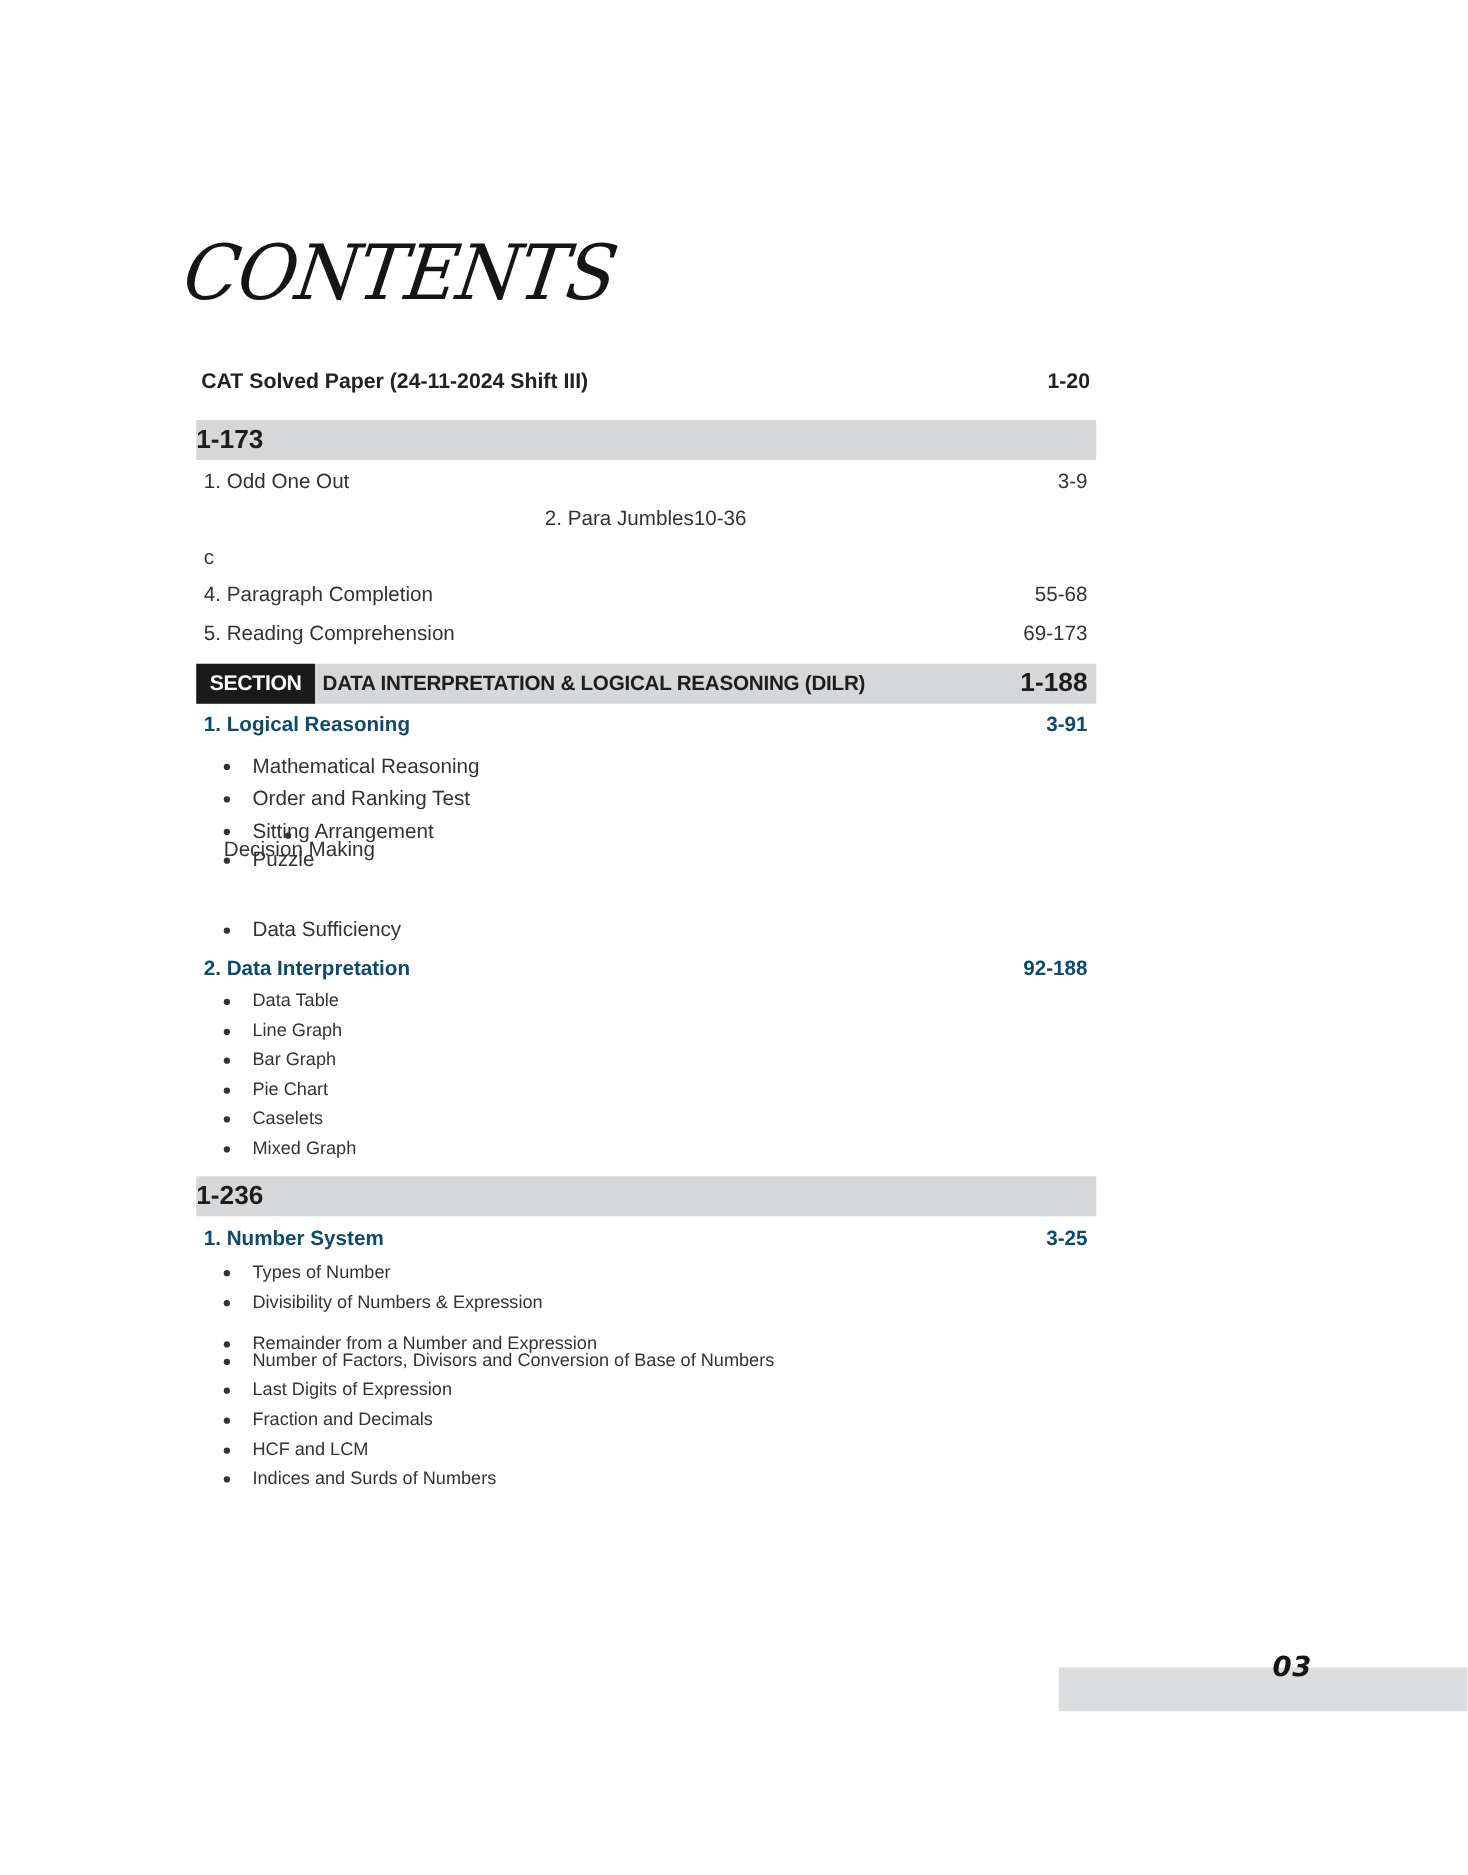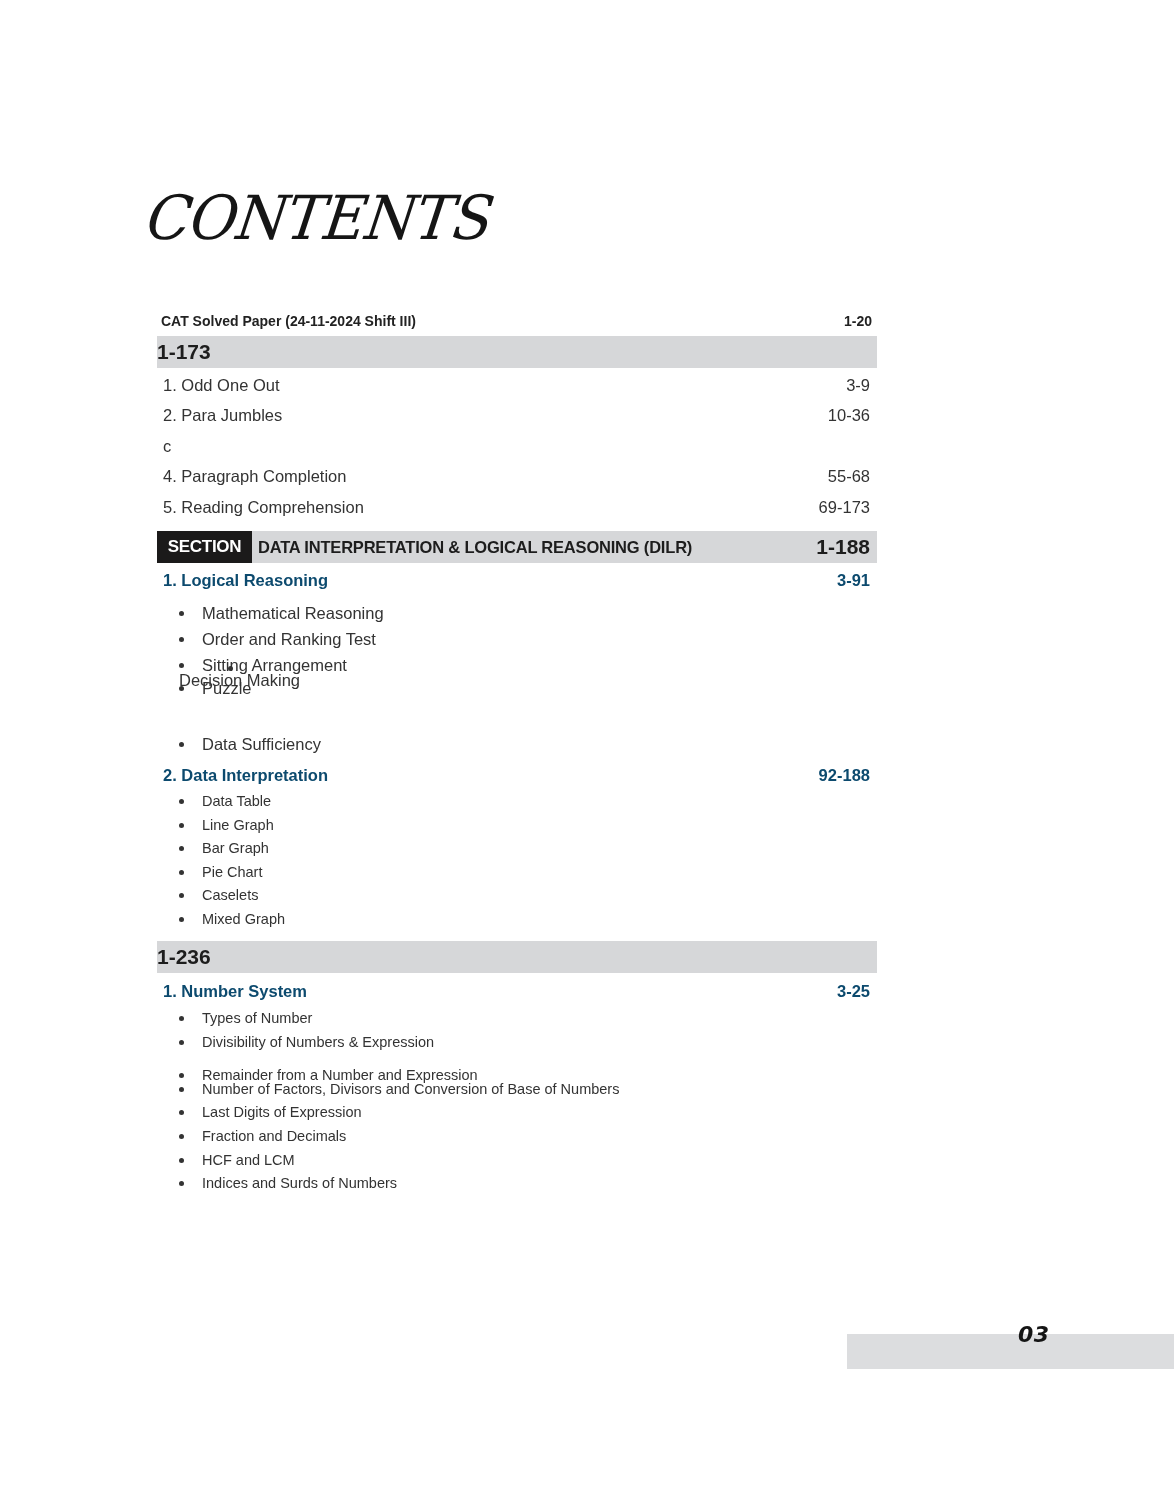--- a/index.html
+++ b/index.html
@@ -45,23 +45,22 @@
       box-sizing: border-box;
     }
     .row .label, .row .pages {
       white-space: nowrap;
     }
     .main-paper {
       top: 292px;
       height: 26px;
       padding: 0 5px 0 4px;
       font-weight: bold;
-      font-size: 14px;
+      font-size: 17px;
       color: #222;
-      margin-top: 16px;
     }
     .section-bar {
       height: 32px;
       background: #d6d7d9;
       padding-right: 7px;
     }
     .section-tag {
       background: #1b1a1a;
       color: #ffffff;
       font-weight: bold;
@@ -152,21 +151,21 @@
   </div>
 
   <div class="row section-bar" style="top:336px;">
     <span class="section-pages">1-173</span>
   </div>
 
   <div class="row topic" style="top:372px;">
     <span class="label">1. Odd One Out</span>
     <span class="pages">3-9</span>
   </div>
-  <div class="row topic" style="top:402px;">
+  <div class="row topic" style="top:402px;justify-content:center;">
     <span class="label">2. Para Jumbles</span>
     <span class="pages">10-36</span>
   </div>
   <div class="row topic" style="top:433px;">
     <span class="label">c</span>
     <span class="pages"></span>
   </div>
   <div class="row topic" style="top:463px;">
     <span class="label">4. Paragraph Completion</span>
     <span class="pages">55-68</span>

